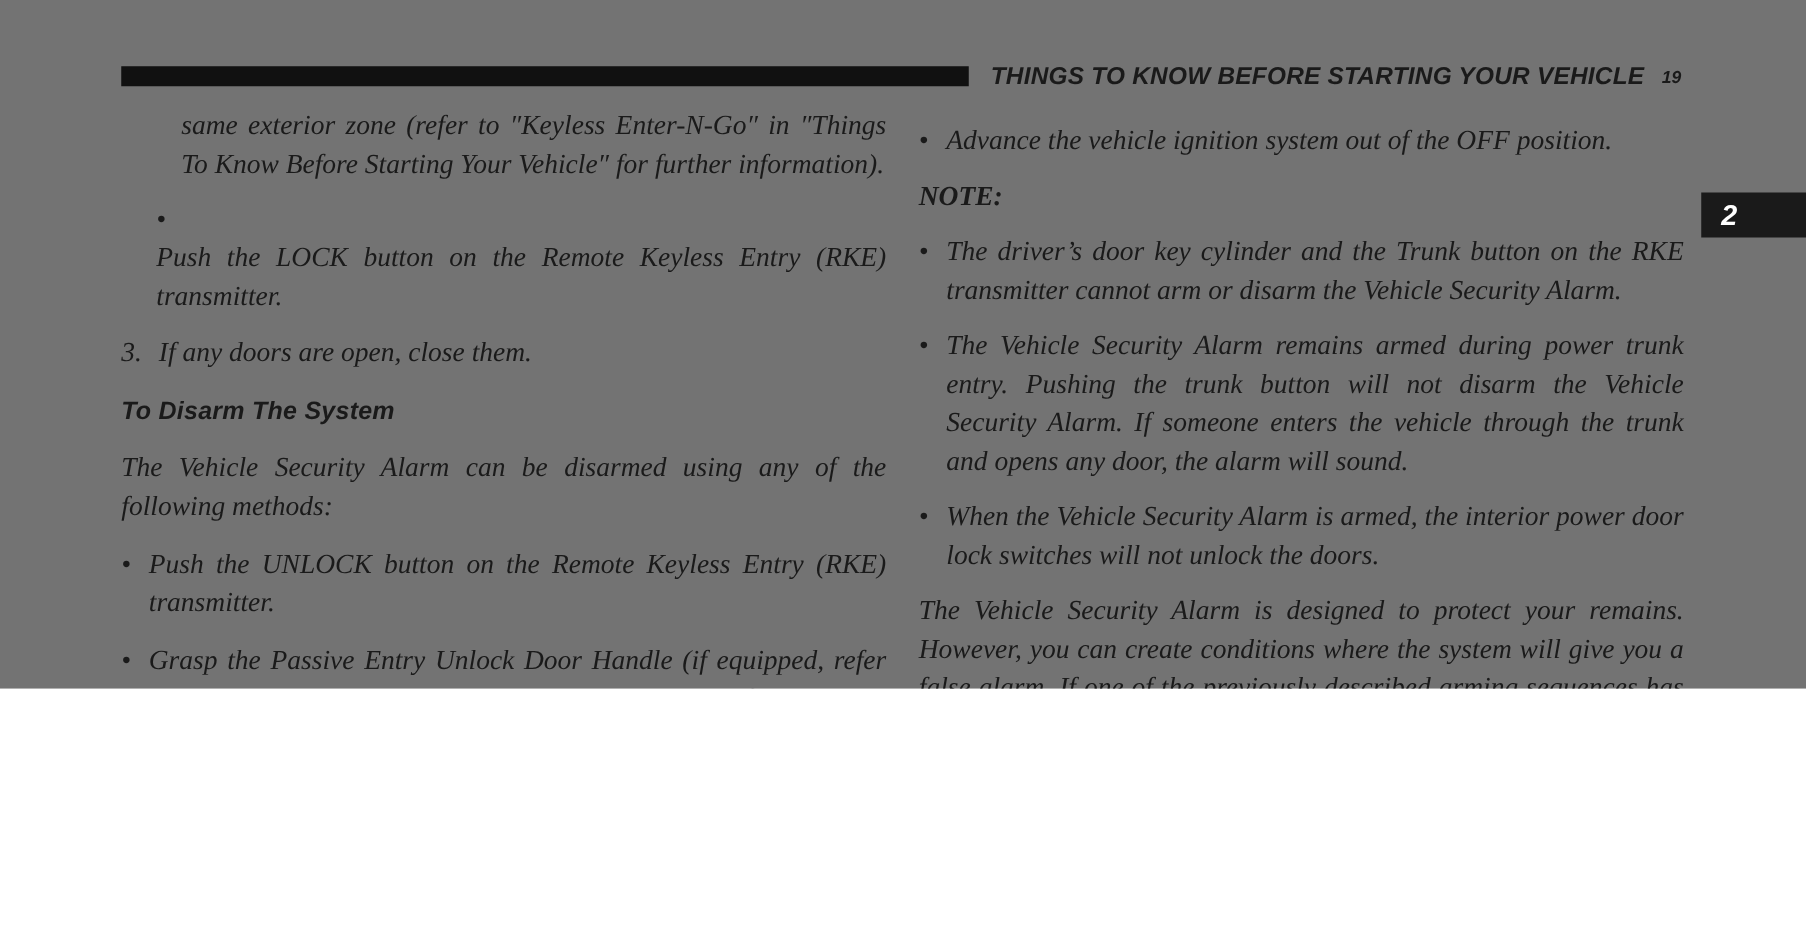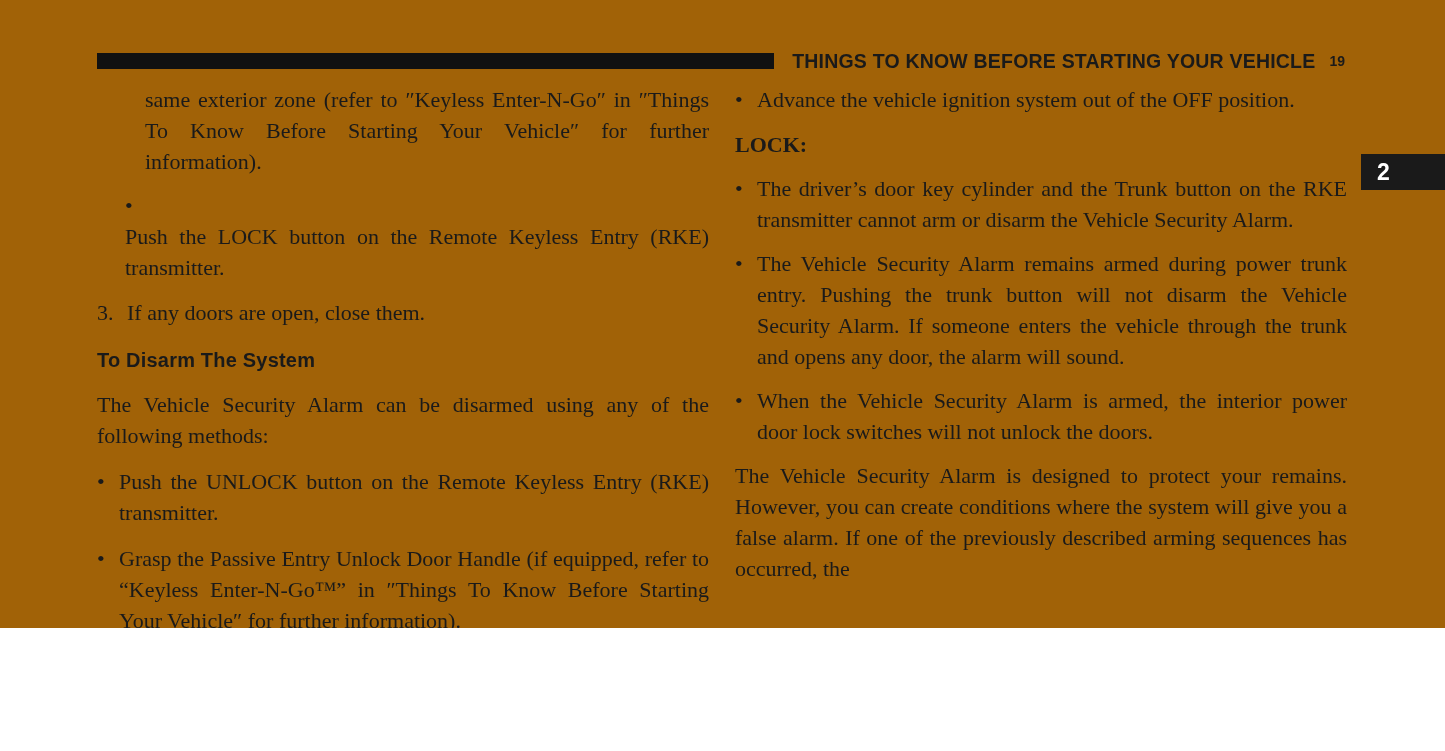--- a/index.html
+++ b/index.html
@@ -1,24 +1,25 @@
 <!DOCTYPE html>
 <html><head>
 <meta charset="utf-8">
 <style>
   * { margin: 0; padding: 0; box-sizing: border-box; }
   html, body { background: #ffffff; }
   .page {
     position: relative;
     width: 1445px;
-    height: 628px;
-    background: #a16207;
+    height: 551px;
+    background: #737373;
     overflow: hidden;
     font-family: "Liberation Serif", serif;
     color: #1a1a1a;
+    font-style: italic;
   }
 
   
   .header {
     position: absolute;
     top: 48px;
     left: 97px;
     right: 100px;
     height: 26px;
     display: flex;
@@ -156,26 +157,26 @@
 
       <div class="bullet" style="margin-top:15px;">
         <span class="marker"></span>
         <span class="btext">Grasp the Passive Entry Unlock Door Handle (if equipped, refer to “Keyless Enter-N-Go™” in ″Things To Know Before Starting Your Vehicle″ for further information).</span>
       </div>
 
     </div>
 
     <div class="col">
 
-      <div class="bullet" style="margin-top:0;align-items:flex-end;">
+      <div class="bullet" style="margin-top:12px;align-items:flex-end;">
         <span class="marker"></span>
         <span class="btext">Advance the vehicle ignition system out of the OFF position.</span>
       </div>
 
-      <div class="note-label">LOCK:</div>
+      <div class="note-label">NOTE:</div>
 
       <div class="bullet note-bullet">
         <span class="marker"></span>
         <span class="btext">The driver’s door key cylinder and the Trunk button on the RKE transmitter cannot arm or disarm the Vehicle Security Alarm.</span>
       </div>
 
       <div class="bullet note-bullet">
         <span class="marker"></span>
         <span class="btext">The Vehicle Security Alarm remains armed during power trunk entry. Pushing the trunk button will not disarm the Vehicle Security Alarm. If someone enters the vehicle through the trunk and opens any door, the alarm will sound.</span>
       </div>

